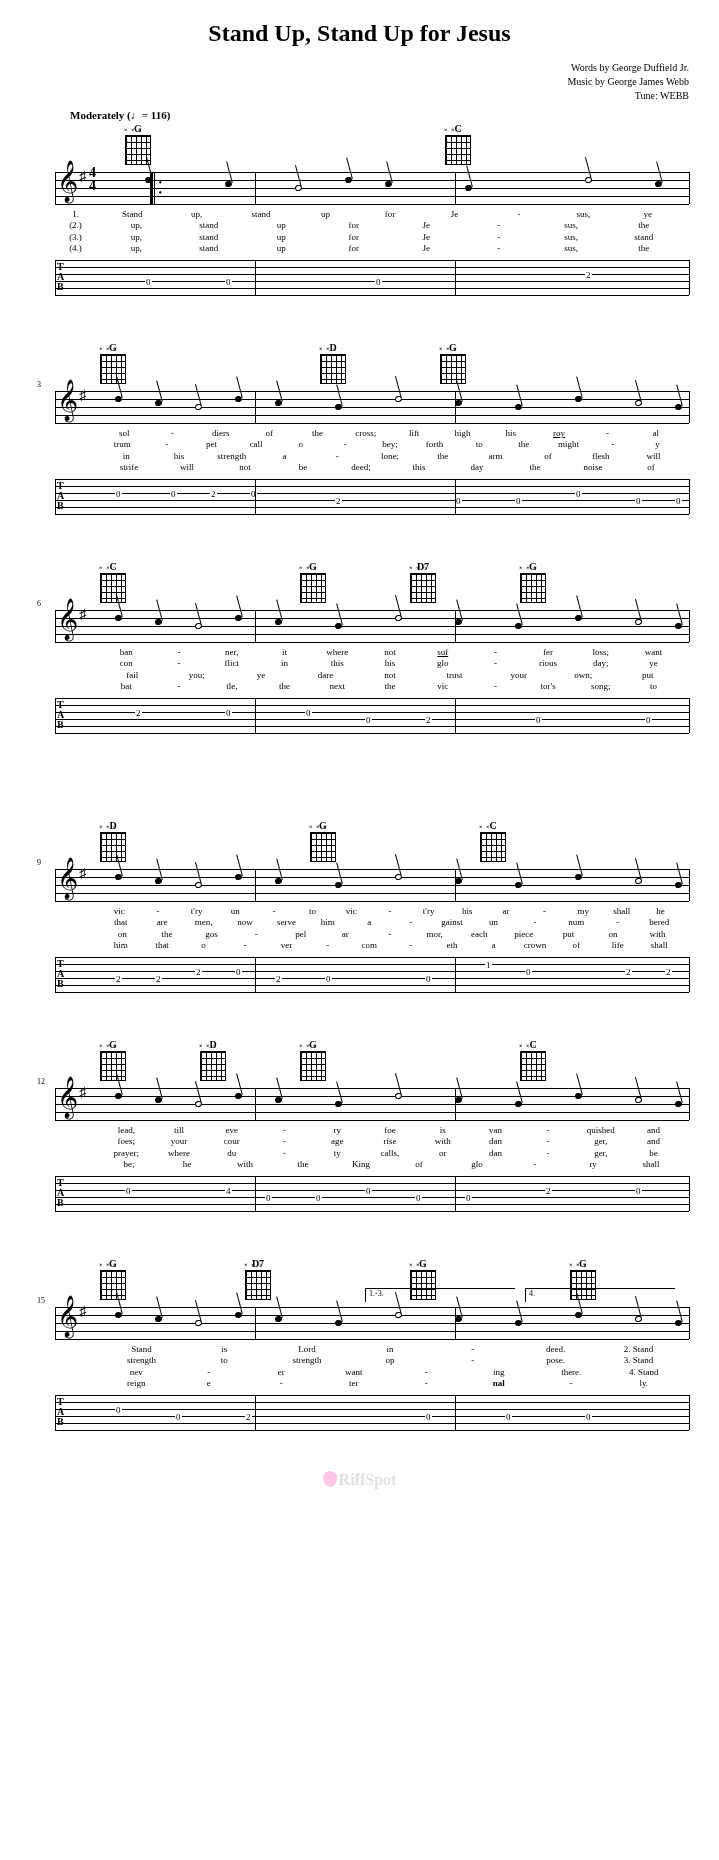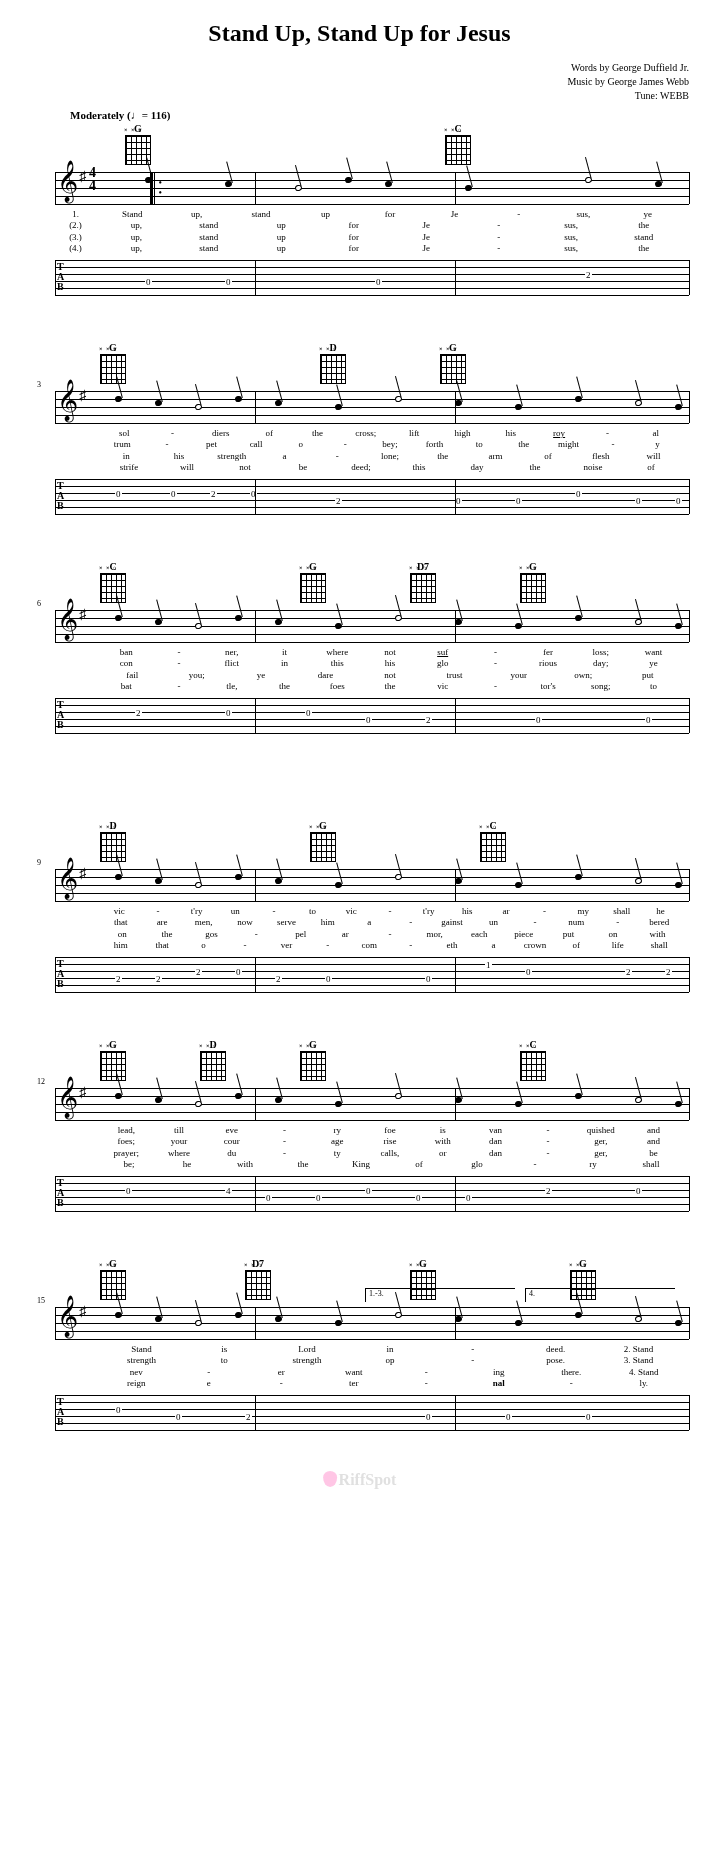--- a/index.html
+++ b/index.html
@@ -547,21 +547,21 @@
           <span style="width: 64.4444px;">your</span>
           <span style="width: 64.4444px;">own;</span>
           <span style="width: 64.4444px;">put</span>
         </div>
         <div class="lyric-line">
           <span class="verse-num"></span>
           <span style="width: 52.7273px;">bat</span>
           <span style="width: 52.7273px;">-</span>
           <span style="width: 52.7273px;">tle,</span>
           <span style="width: 52.7273px;">the</span>
-          <span style="width: 52.7273px;">foes</span>
+          <span style="width: 52.7273px;">next</span>
           <span style="width: 52.7273px;">the</span>
           <span style="width: 52.7273px;">vic</span>
           <span style="width: 52.7273px;">-</span>
           <span style="width: 52.7273px;">tor's</span>
           <span style="width: 52.7273px;">song;</span>
           <span style="width: 52.7273px;">to</span>
         </div>
       </div>
       <div class="tab">
         <div class="tab-label">T<br>A<br>B</div>

